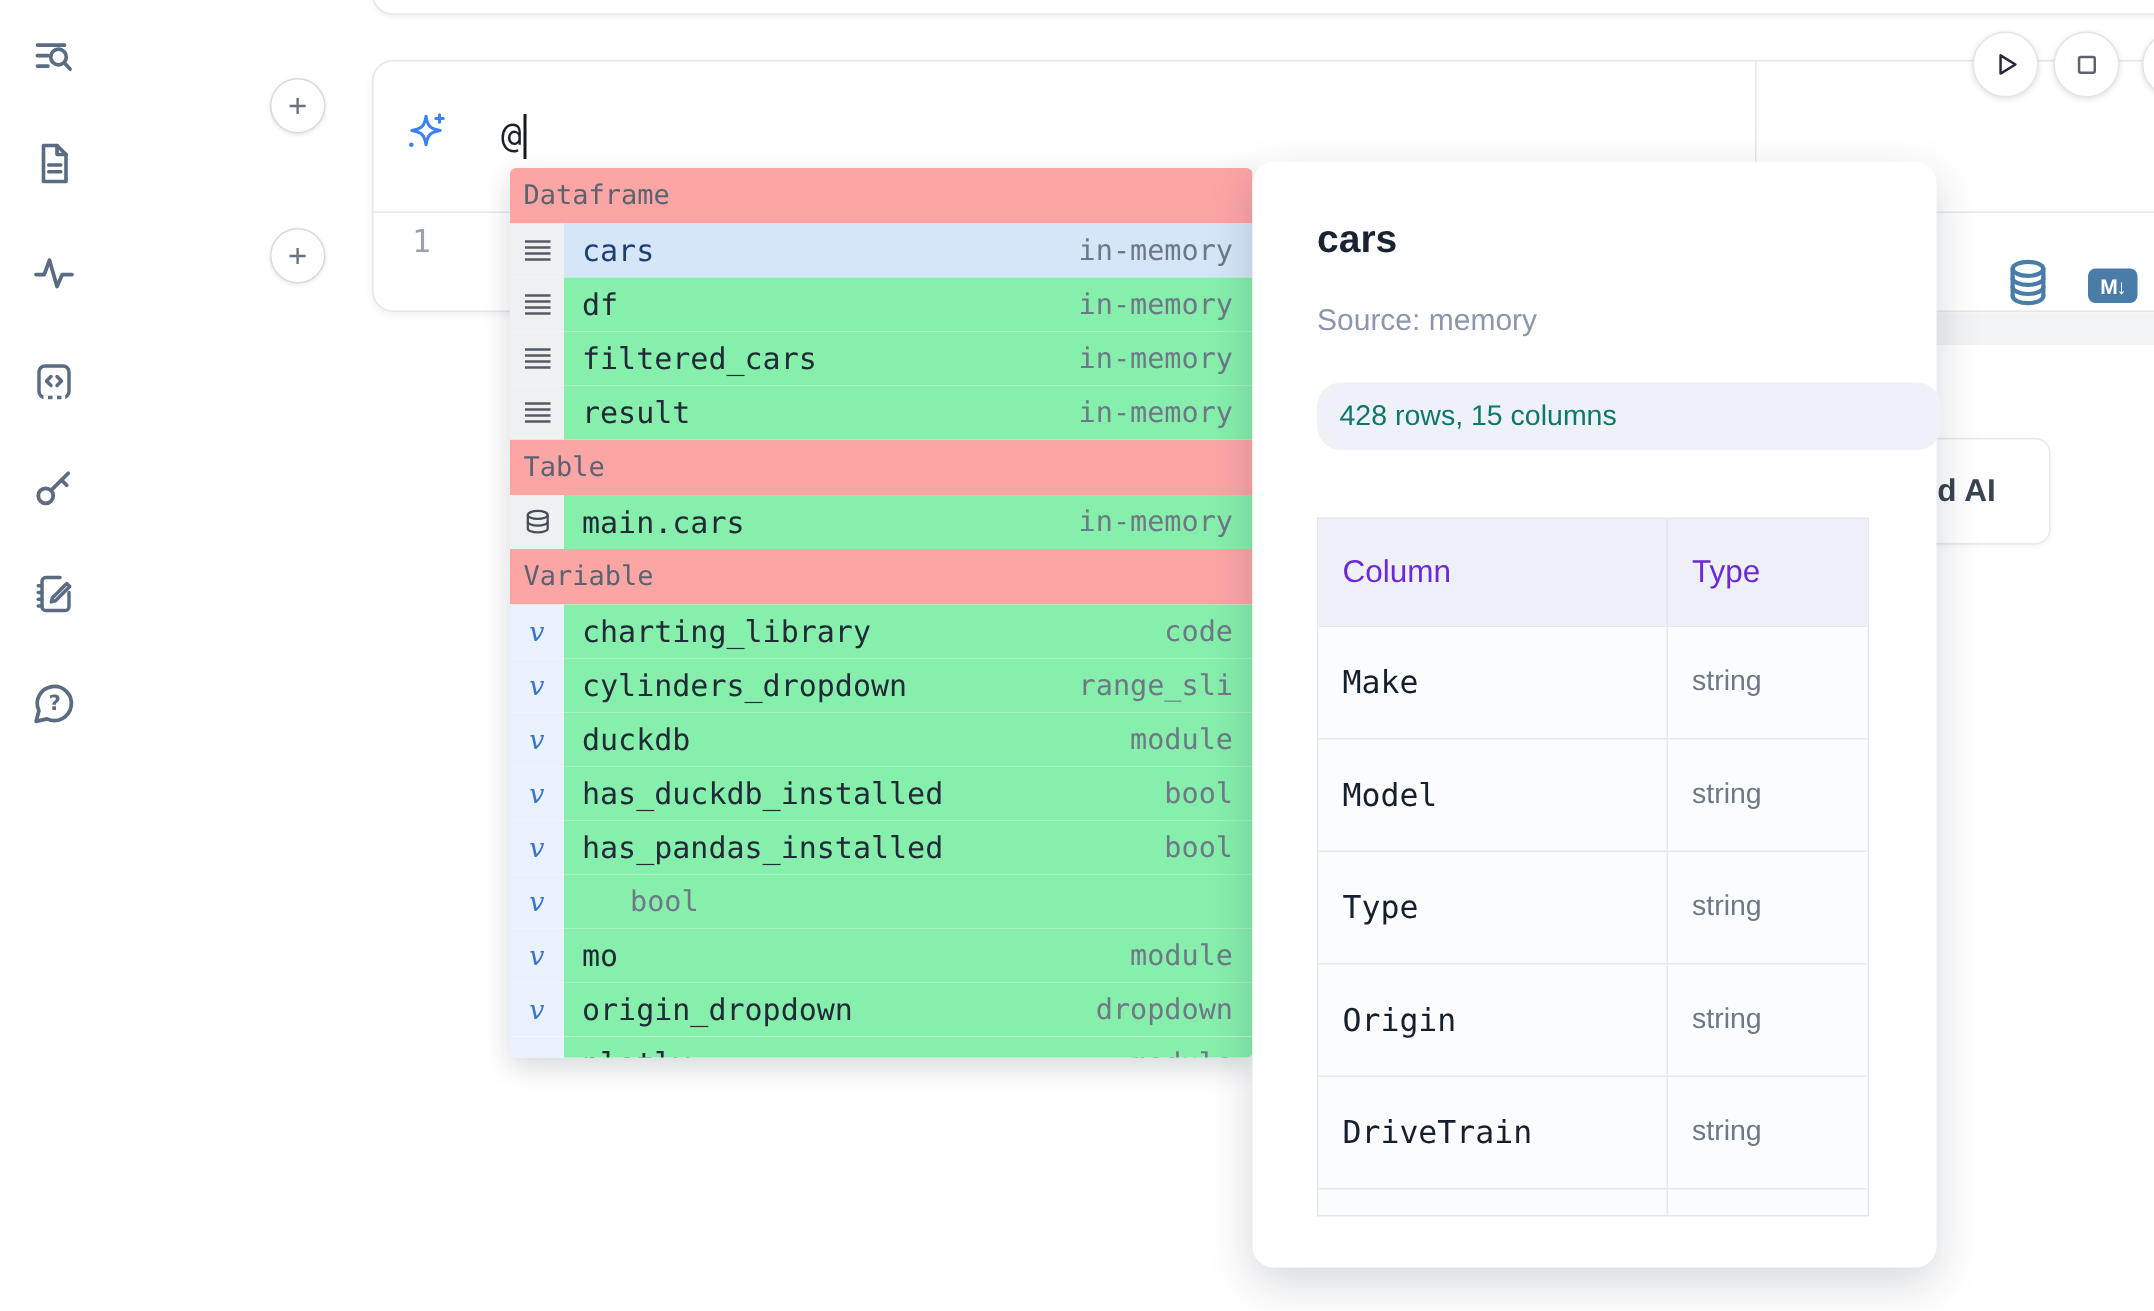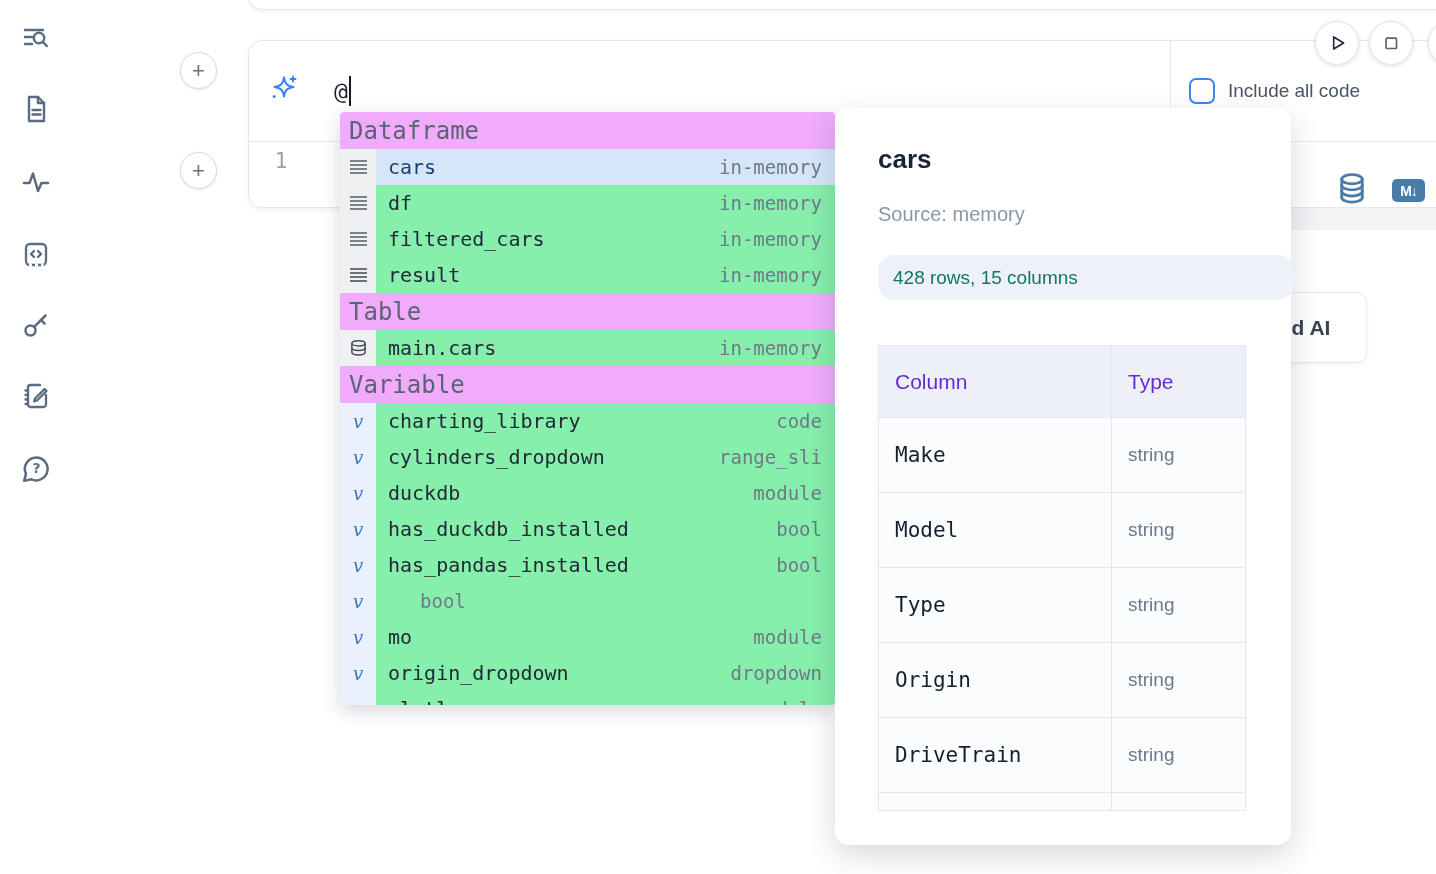--- a/index.html
+++ b/index.html
@@ -47,22 +47,22 @@
 
   
   .ai-btn{position:absolute;left:1255px;top:292px;width:112px;height:71px;background:#fff;
     border:1px solid #e7e9ec;border-radius:10px;box-shadow:0 1px 4px rgba(0,0,0,.05);z-index:5;
     display:flex;align-items:center;justify-content:center;font-size:21px;font-weight:bold;
     color:#3a4350;cursor:pointer;box-sizing:border-box;}
 
   
   .dropdown{position:absolute;left:340px;top:112px;width:495px;height:593px;background:#fff;
     border-radius:4px;box-shadow:0 6px 18px rgba(30,41,59,.18);overflow:hidden;z-index:20;}
-  .achead{height:37px;background:#f0abfc;display:flex;align-items:center;padding-left:9px;
-    font-family:"DejaVu Sans Mono",monospace;font-size:24px;color:#5a6372;}
+  .achead{height:37px;background:#fca5a5;display:flex;align-items:center;padding-left:9px;
+    font-family:"DejaVu Sans Mono",monospace;font-size:18px;color:#5a6372;}
   .acrow{display:flex;height:36px;align-items:stretch;cursor:pointer;}
   .acgut{width:36px;flex:none;display:flex;align-items:center;justify-content:center;background:#eef0f2;}
   .acgut.blue{background:#e9f2fc;}
   .acbody{flex:1;display:flex;align-items:center;background:#86efac;padding:0 13px 0 12px;}
   .acrow.sel .acbody{background:#d4e6f8;}
   .acname{font-family:"DejaVu Sans Mono",monospace;font-size:20px;color:#222a37;flex:1;}
   .acrow.sel .acname{color:#1c3e76;}
   .actype{font-family:"DejaVu Sans Mono",monospace;font-size:19px;color:#6f7887;white-space:nowrap;margin-left:32px;}
   .acpartial{height:15px;overflow:hidden;}
   .vglyph{font-family:"DejaVu Serif",serif;font-style:italic;font-size:18px;color:#3b74c9;}
@@ -163,24 +163,20 @@
           <line x1="24" y1="2.5" x2="24" y2="7.5" stroke-linecap="round"></line>
           <line x1="21.5" y1="5" x2="26.5" y2="5" stroke-linecap="round"></line>
           <circle cx="5.2" cy="22.5" r="1.5" fill="#3b82f6" stroke="none"></circle>
         </svg>
       </div>
       <div class="prompt-text">
         <span>@</span>
         <span class="caret"></span>
       </div>
       <div class="vdivider"></div>
-      <div class="include-row">
-        <div class="checkbox"></div>
-        <span class="include-label">Include all code</span>
-      </div>
     </div>
     <div class="line-no">1</div>
 
     <div class="abs" style="left:1089px;top:131px;width:28px;height:34px">
       <svg viewBox="0 0 30 36" width="28" height="34" fill="none" stroke="#4a7ca8" stroke-width="3" stroke-linecap="round">
         <ellipse cx="15" cy="7.5" rx="11" ry="5"></ellipse>
         <path d="M4 7.5 V27"></path>
           <path d="M26 7.5 V27"></path>
         <path d="M4 27 a11 5 0 0 0 22 0"></path>
         <path d="M4 14 a11 5 0 0 0 22 0"></path>

